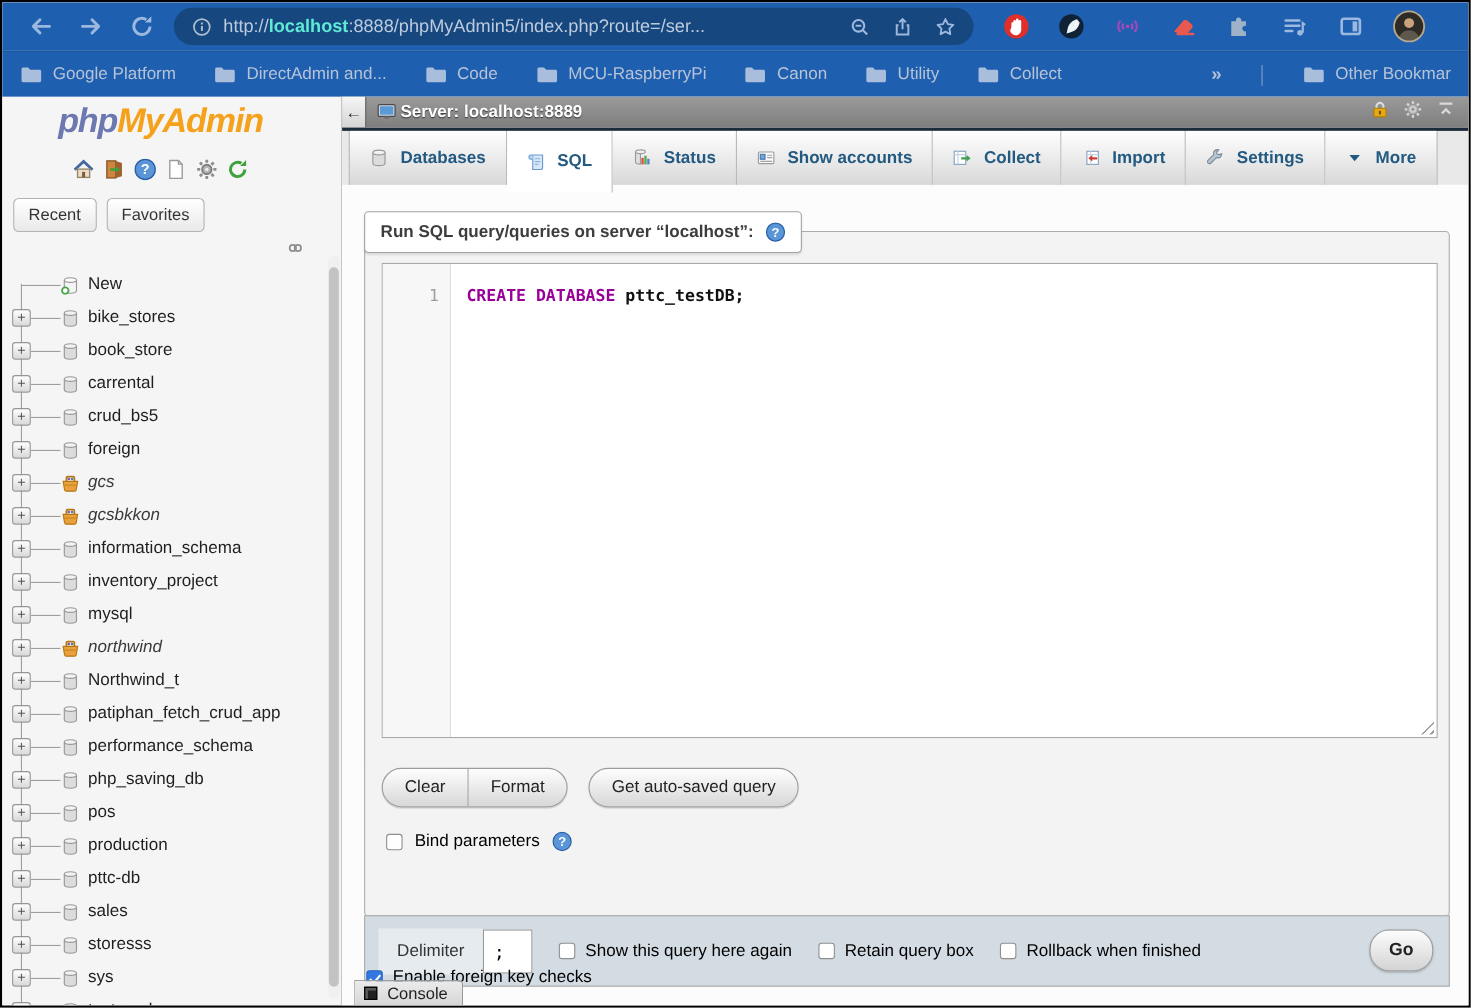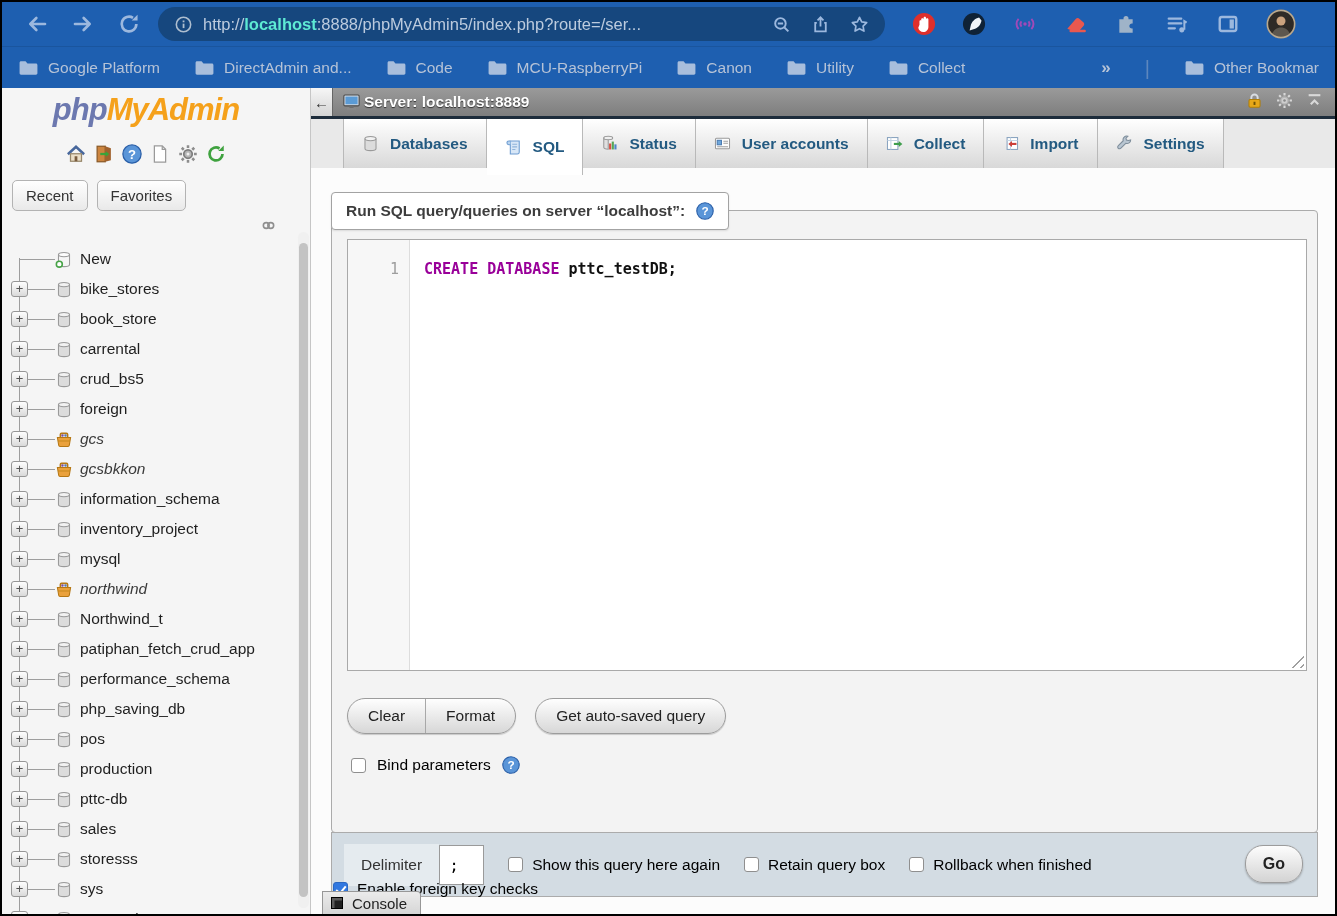--- a/index.html
+++ b/index.html
@@ -71,21 +71,21 @@
   .toggle-btn{width:22px;height:28px;background:linear-gradient(#f6f6f6,#d4d4d4);border:none;border-right:1px solid #666;
               color:#333;font-size:15px;display:flex;align-items:center;justify-content:center;padding:0;}
   .server-bar .mon{width:19px;height:18px;margin:0 3px 0 9px;}
   .server-icons{margin-left:auto;display:flex;gap:13px;margin-right:12px;align-items:center;}
   .server-icons .ic{width:17px;height:17px;}
 
   .tab-row{height:52px;background:#e9e9e9;border-top:3px solid #1d2c3b;display:flex;align-items:flex-start;
            padding-left:6px;flex:none;position:relative;z-index:2;}
   .tab{height:49px;display:flex;align-items:center;gap:11px;padding:0 18px;background:linear-gradient(#ffffff,#d8d8d8);
        border-right:1px solid #b9b9b9;color:#235a81;font-weight:bold;font-size:15.5px;white-space:nowrap;}
-  .tab:first-child{border-left:1px solid #b9b9b9;margin-left:26px;}
+  .tab:first-child{border-left:1px solid #b9b9b9;}
   .tab.active{background:#fff;height:56px;}
   .tab .ic{width:17px;height:17px;}
 
   .content{flex:1;position:relative;background:#fcfcfc;min-height:0;}
   .legend{position:absolute;left:20px;top:24px;background:#fff;border:1px solid #a3a3a3;border-radius:4px;
           padding:9px 14px;font-size:15.5px;font-weight:bold;color:#3d3d3d;display:flex;align-items:center;gap:11px;
           z-index:2;box-shadow:0 1px 2px rgba(0,0,0,.10);}
   .legend .ic,.bind-row .ic{width:18px;height:18px;}
   .fieldset{position:absolute;left:20px;right:17px;top:42px;height:623px;background:#f3f3f3;
             border:1px solid #ababab;border-radius:4px;}
@@ -778,21 +778,21 @@
             <span>Status</span>
           </div>
           <div class="tab">
             <span class="ic" style="width: 17px; height: 17px;">
               <svg viewBox="0 0 16 16">
                 <rect x="1.4" y="3" width="13.2" height="10" rx="1" fill="#fdfdfd" stroke="#9a9a9a"></rect>
                 <rect x="3" y="5" width="4" height="4.2" fill="#6fa8dc" stroke="#4a7ab0"></rect>
                 <path d="M8.8 5.8h4.4M8.8 7.8h4.4M3 11h10.2" stroke="#a0a0a0"></path>
               </svg>
             </span>
-            <span>User accounts</span>
+            <span>Show accounts</span>
           </div>
           <div class="tab">
             <span class="ic" style="width: 17px; height: 17px;">
               <svg viewBox="0 0 16 16">
                 <rect x="1.4" y="2.4" width="9.8" height="11.2" fill="#fff" stroke="#8aa4c0"></rect>
                 <path d="M1.4 5.2h9.8M4.6 2.4v11.2" stroke="#c3d3e3"></path>
                 <path d="M7.4 8.4h5" stroke="#3f9e4d" stroke-width="2"></path>
                 <path d="M12 5.6 15.4 8.4 12 11.2z" fill="#3f9e4d"></path>
               </svg>
             </span>
@@ -809,20 +809,28 @@
             </span>
             <span>Import</span>
           </div>
           <div class="tab">
             <span class="ic" style="width: 17px; height: 17px;">
               <svg viewBox="0 0 16 16">
                 <path d="M13.8 4.6a3.4 3.4 0 0 1-4.6 3.2L4.6 12.4a1.7 1.7 0 1 1-2.4-2.4L6.8 5.4a3.4 3.4 0 0 1 4.4-4.2L9.4 3l.4 1.8L11.6 5.2z" fill="#b9c6d2" stroke="#7e8d9b"></path>
               </svg>
             </span>
             <span>Settings</span>
+          </div>
+          <div class="tab">
+            <span class="ic" style="width: 17px; height: 17px;">
+              <svg viewBox="0 0 16 16">
+                <path d="M3.5 5.5h9L8 11z" fill="#235a81"></path>
+              </svg>
+            </span>
+            <span>More</span>
           </div>
         </div>
 
       <div class="content">
 
         <div class="legend">
           <span>Run SQL query/queries on server “localhost”:</span>
           <span class="ic">
               <svg viewBox="0 0 16 16">
                 <circle cx="8" cy="8" r="7.3" fill="#5a95d8" stroke="#2a5fa8"></circle>

